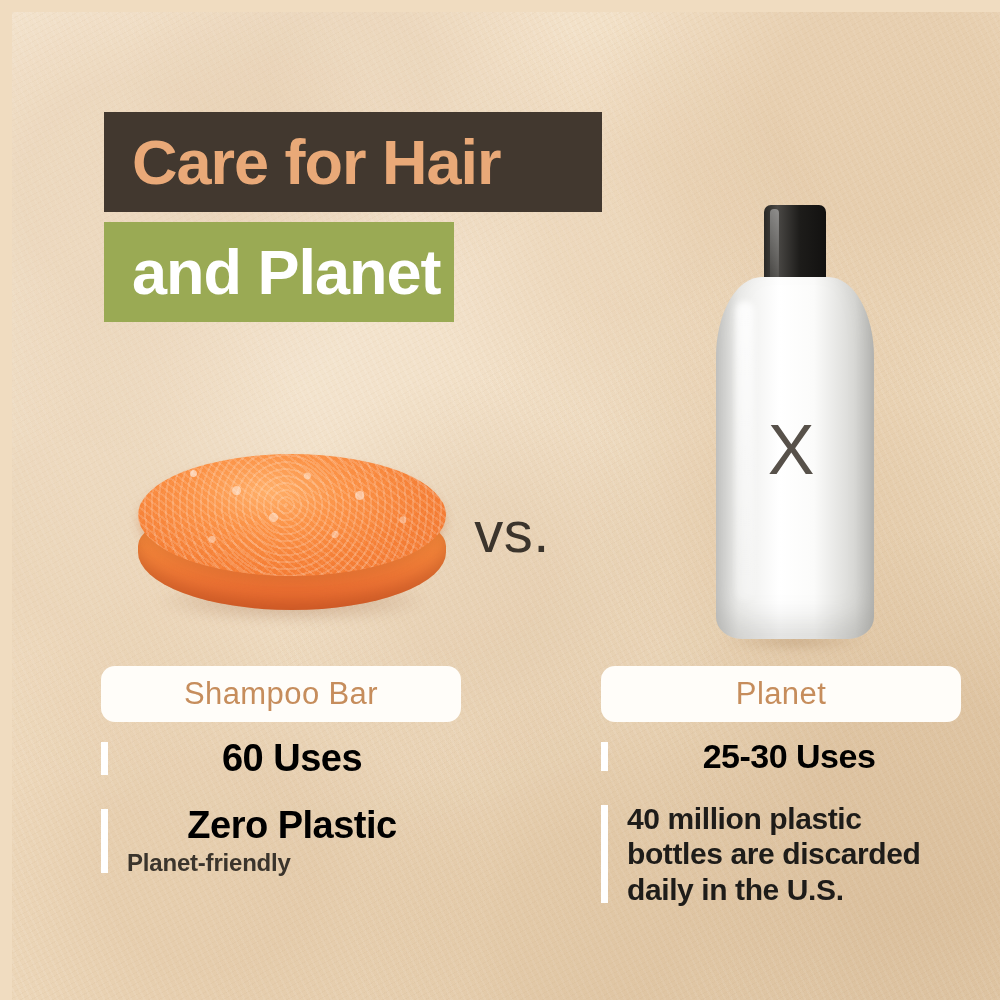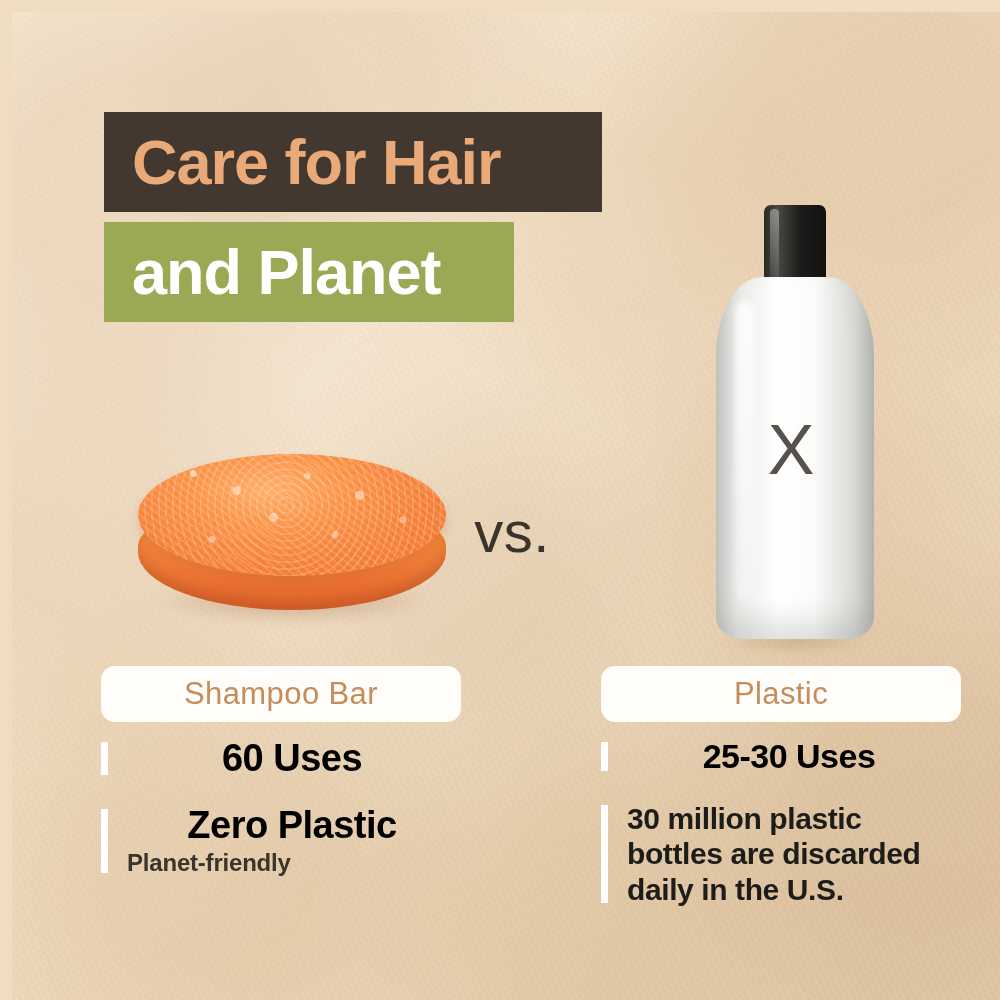--- a/index.html
+++ b/index.html
@@ -45,21 +45,21 @@
     position:absolute;
     display:flex; align-items:center;
     padding-left:24px;
     letter-spacing:-1px;
   }
   #band-dark {
     left:92px; top:100px; width:498px; height:100px;
     background:#42382f;
   }
   #band-green {
-    left:92px; top:210px; width:410px; height:100px;
+    left:92px; top:210px; width:350px; height:100px;
     background:#9aaa54;
   }
   .band .headline {
     font-size:63px; font-weight:700; line-height:1;
     white-space:nowrap;
   }
   #band-dark .headline { color:#e9a978; }
   #band-green .headline { color:#ffffff; }
 
   
@@ -208,23 +208,23 @@
   </div>
 
   <div class="fact" id="fact-l2">
     <div class="fact-main">Zero Plastic</div>
     <div class="fact-sub">Planet-friendly</div>
   </div>
 </div>
 
 <div class="col" id="col-right">
   <div class="name-box">
-    <span class="name-text">Plastic</span>
+    <span class="name-text">Planet</span>
   </div>
 
   <div class="fact" id="fact-r1">
     <div class="fact-main small">25-30 Uses</div>
   </div>
 
   <div class="fact" id="fact-r2">
-    <div class="fact-para">30 million plastic bottles are discarded daily in the U.S.</div>
+    <div class="fact-para">40 million plastic bottles are discarded daily in the U.S.</div>
   </div>
 </div>
 
 </body></html>

